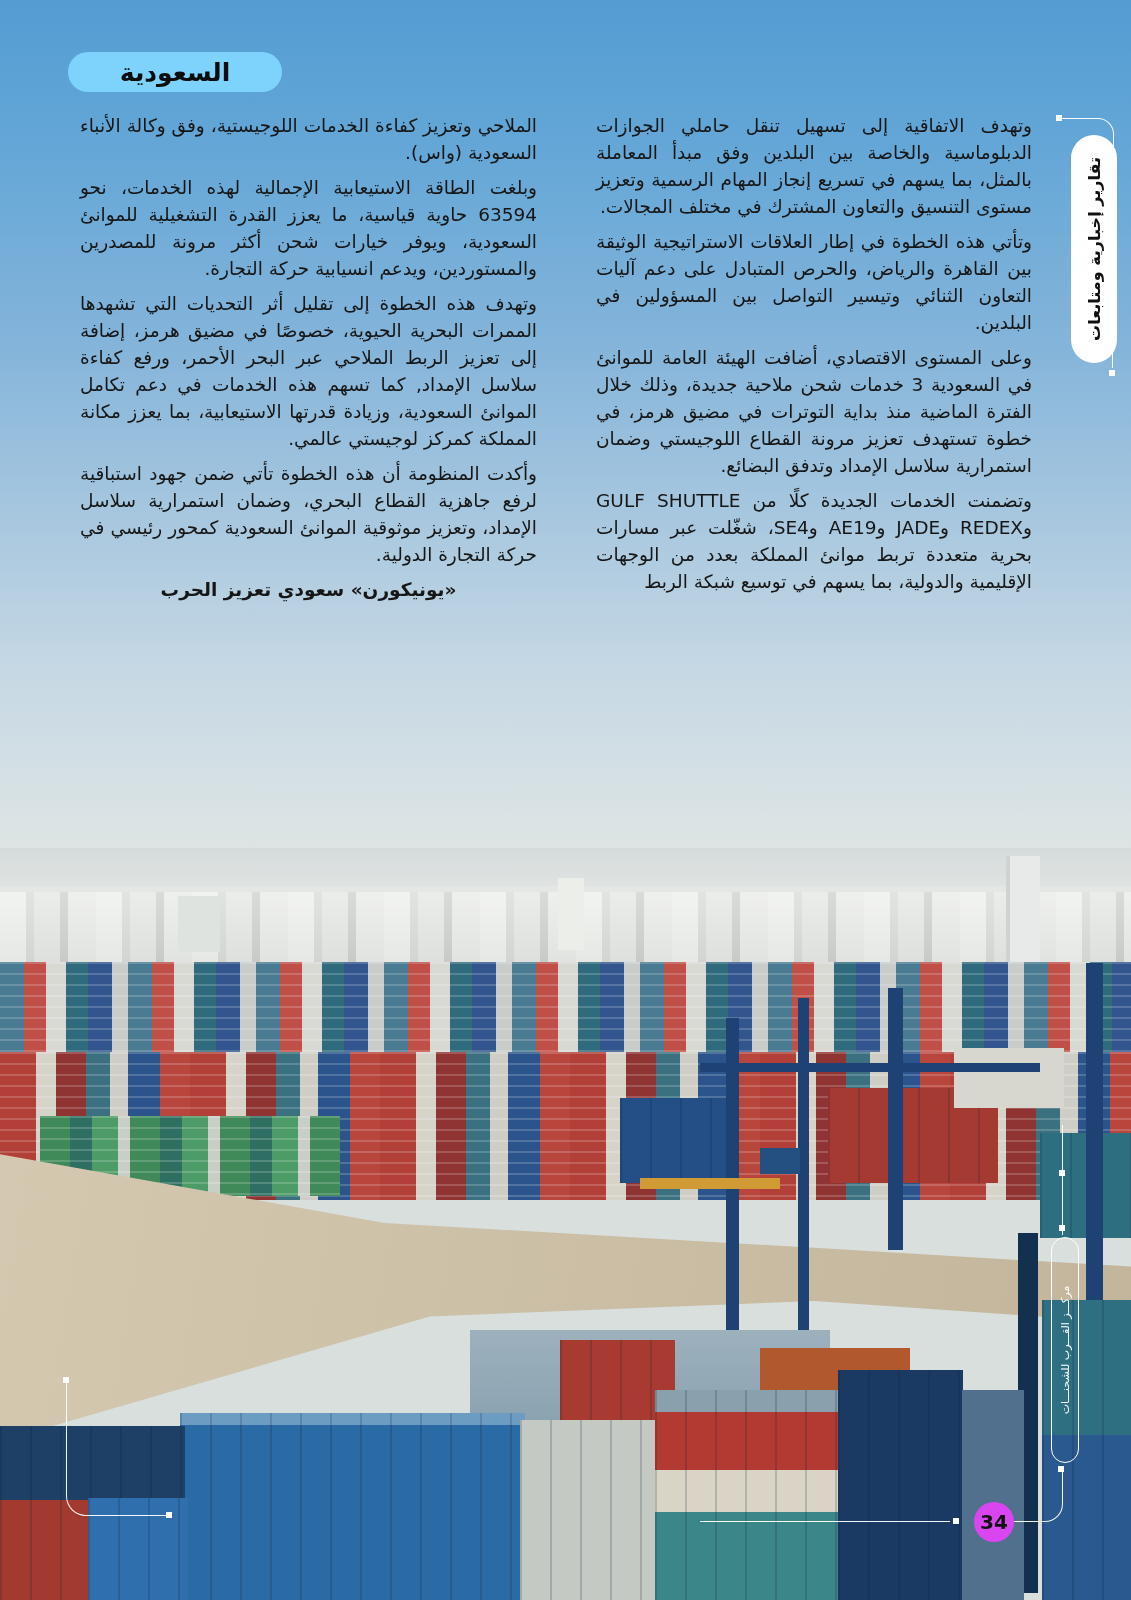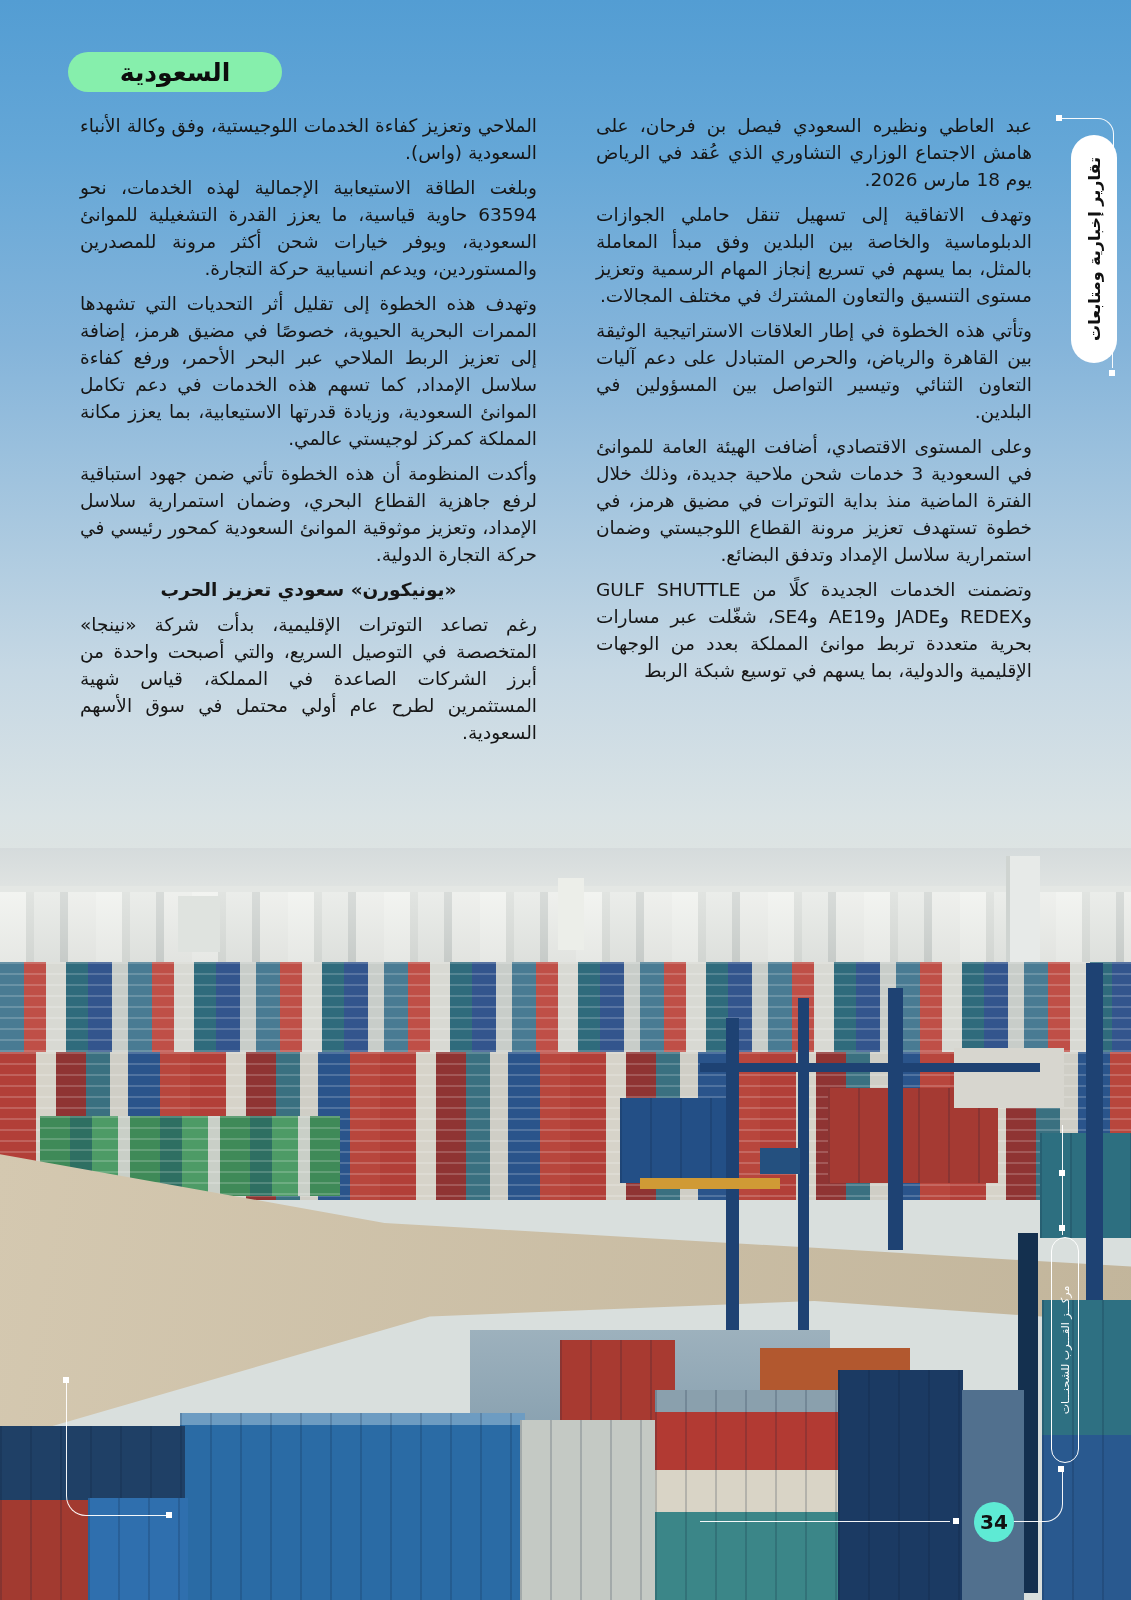--- a/index.html
+++ b/index.html
@@ -3,21 +3,21 @@
 <meta charset="utf-8">
 <style>
   html,body{margin:0;padding:0;background:#9ab;}
   .page{position:relative;width:1131px;height:1600px;overflow:hidden;
         font-family:"DejaVu Sans",sans-serif;}
   
   .sky{position:absolute;left:0;top:0;width:1131px;height:860px;
        background:linear-gradient(180deg,#539dd3 0%,#65a7d7 18%,#84b4da 40%,
                   #a7c7df 60%,#c6d8e4 78%,#dae3e5 95%,#dee4e2 100%);}
   
-  .badge{position:absolute;left:68px;top:52px;width:214px;height:40px;background:#86efac;
+  .badge{position:absolute;left:68px;top:52px;width:214px;height:40px;background:#7dd3fc;
          border-radius:21px;display:flex;align-items:center;justify-content:center;
          font-weight:bold;font-size:25px;color:#0d0d0d;}
   
   .col{position:absolute;top:104px;}
   .col-right{right:91px;width:452px;}
   .col-left{left:72px;width:473px;}
   .col p{margin:8px;font-size:18.5px;line-height:27px;color:#161616;
          direction:rtl;text-align:justify;}
   .col p.heading{font-weight:bold;}
   .col p.indent{text-indent:22px;text-align:right;}
@@ -103,21 +103,21 @@
   .l1{left:1060px;top:118px;width:53px;height:40px;border-top-width:1.5px;
       border-right-width:1.5px;border-top-right-radius:16px;}
   .l2{left:1112px;top:156px;height:212px;border-right-width:1.5px;width:0;}
   .l3{left:1062px;top:1125px;height:110px;border-right-width:1.5px;width:0;}
   .l4{left:1010px;top:1469px;width:52px;height:52px;border-right-width:1.5px;
       border-bottom-width:1.5px;border-bottom-right-radius:18px;}
   .l5{left:700px;top:1521px;width:250px;border-bottom-width:1.5px;height:0;}
   .l6{left:66px;top:1380px;width:100px;height:135px;border-left-width:1.5px;
       border-bottom-width:1.5px;border-bottom-left-radius:20px;}
   .page-circle{position:absolute;left:974px;top:1502px;width:40px;height:40px;
-      border-radius:50%;background:#5eead4;display:flex;align-items:center;
+      border-radius:50%;background:#d946ef;display:flex;align-items:center;
       justify-content:center;font-weight:bold;font-size:20px;color:#111;}
 </style>
 </head>
 <body>
 
 <div class="page">
 
   <div class="sky"></div>
 
   <div class="photo">
@@ -154,34 +154,32 @@
     <div class="fg-striped corr2"></div>
     <div class="fg-navytall corr2"></div>
     <div class="fg-bluegrey"></div>
     <div class="fg-frteal corr2"></div>
     <div class="fg-frblue corr2"></div>
   </div>
 
   <div class="badge">السعودية</div>
 
   <div class="col col-right">
-    <p>عبد العاطي ونظيره السعودي فيصل بن فرحان، على هامش الاجتماع الوزاري التشاوري الذي عُقد في الرياض يوم 18 مارس 2026.</p>
     <p>وتهدف الاتفاقية إلى تسهيل تنقل حاملي الجوازات الدبلوماسية والخاصة بين البلدين وفق مبدأ المعاملة بالمثل، بما يسهم في تسريع إنجاز المهام الرسمية وتعزيز مستوى التنسيق والتعاون المشترك في مختلف المجالات.</p>
     <p>وتأتي هذه الخطوة في إطار العلاقات الاستراتيجية الوثيقة بين القاهرة والرياض، والحرص المتبادل على دعم آليات التعاون الثنائي وتيسير التواصل بين المسؤولين في البلدين.</p>
     <p>وعلى المستوى الاقتصادي، أضافت الهيئة العامة للموانئ في السعودية 3 خدمات شحن ملاحية جديدة، وذلك خلال الفترة الماضية منذ بداية التوترات في مضيق هرمز، في خطوة تستهدف تعزيز مرونة القطاع اللوجيستي وضمان استمرارية سلاسل الإمداد وتدفق البضائع.</p>
     <p>وتضمنت الخدمات الجديدة كلًا من GULF SHUTTLE وREDEX وJADE وAE19 وSE4، شغّلت عبر مسارات بحرية متعددة تربط موانئ المملكة بعدد من الوجهات الإقليمية والدولية، بما يسهم في توسيع شبكة الربط</p>
   </div>
 
   <div class="col col-left">
     <p>الملاحي وتعزيز كفاءة الخدمات اللوجيستية، وفق وكالة الأنباء السعودية (واس).</p>
     <p>وبلغت الطاقة الاستيعابية الإجمالية لهذه الخدمات، نحو 63594 حاوية قياسية، ما يعزز القدرة التشغيلية للموانئ السعودية، ويوفر خيارات شحن أكثر مرونة للمصدرين والمستوردين، ويدعم انسيابية حركة التجارة.</p>
     <p>وتهدف هذه الخطوة إلى تقليل أثر التحديات التي تشهدها الممرات البحرية الحيوية، خصوصًا في مضيق هرمز، إضافة إلى تعزيز الربط الملاحي عبر البحر الأحمر، ورفع كفاءة سلاسل الإمداد, كما تسهم هذه الخدمات في دعم تكامل الموانئ السعودية، وزيادة قدرتها الاستيعابية، بما يعزز مكانة المملكة كمركز لوجيستي عالمي.</p>
     <p>وأكدت المنظومة أن هذه الخطوة تأتي ضمن جهود استباقية لرفع جاهزية القطاع البحري، وضمان استمرارية سلاسل الإمداد، وتعزيز موثوقية الموانئ السعودية كمحور رئيسي في حركة التجارة الدولية.</p>
     <p class="heading center">«يونيكورن» سعودي تعزيز الحرب</p>
-    <p>رغم تصاعد التوترات الإقليمية، بدأت شركة «نينجا» المتخصصة في التوصيل السريع، والتي أصبحت واحدة من أبرز الشركات الصاعدة في المملكة، قياس شهية المستثمرين لطرح عام أولي محتمل في سوق الأسهم السعودية.</p>
   </div>
 
   <div class="ln l1"></div>
   <div class="ln l2"></div>
   <div class="ln l3"></div>
   <div class="ln l4"></div>
   <div class="ln l5"></div>
   <div class="ln l6"></div>
   <div class="sq" style="left:1056px;top:115px;"></div>
   <div class="sq" style="left:1109px;top:370px;"></div>

